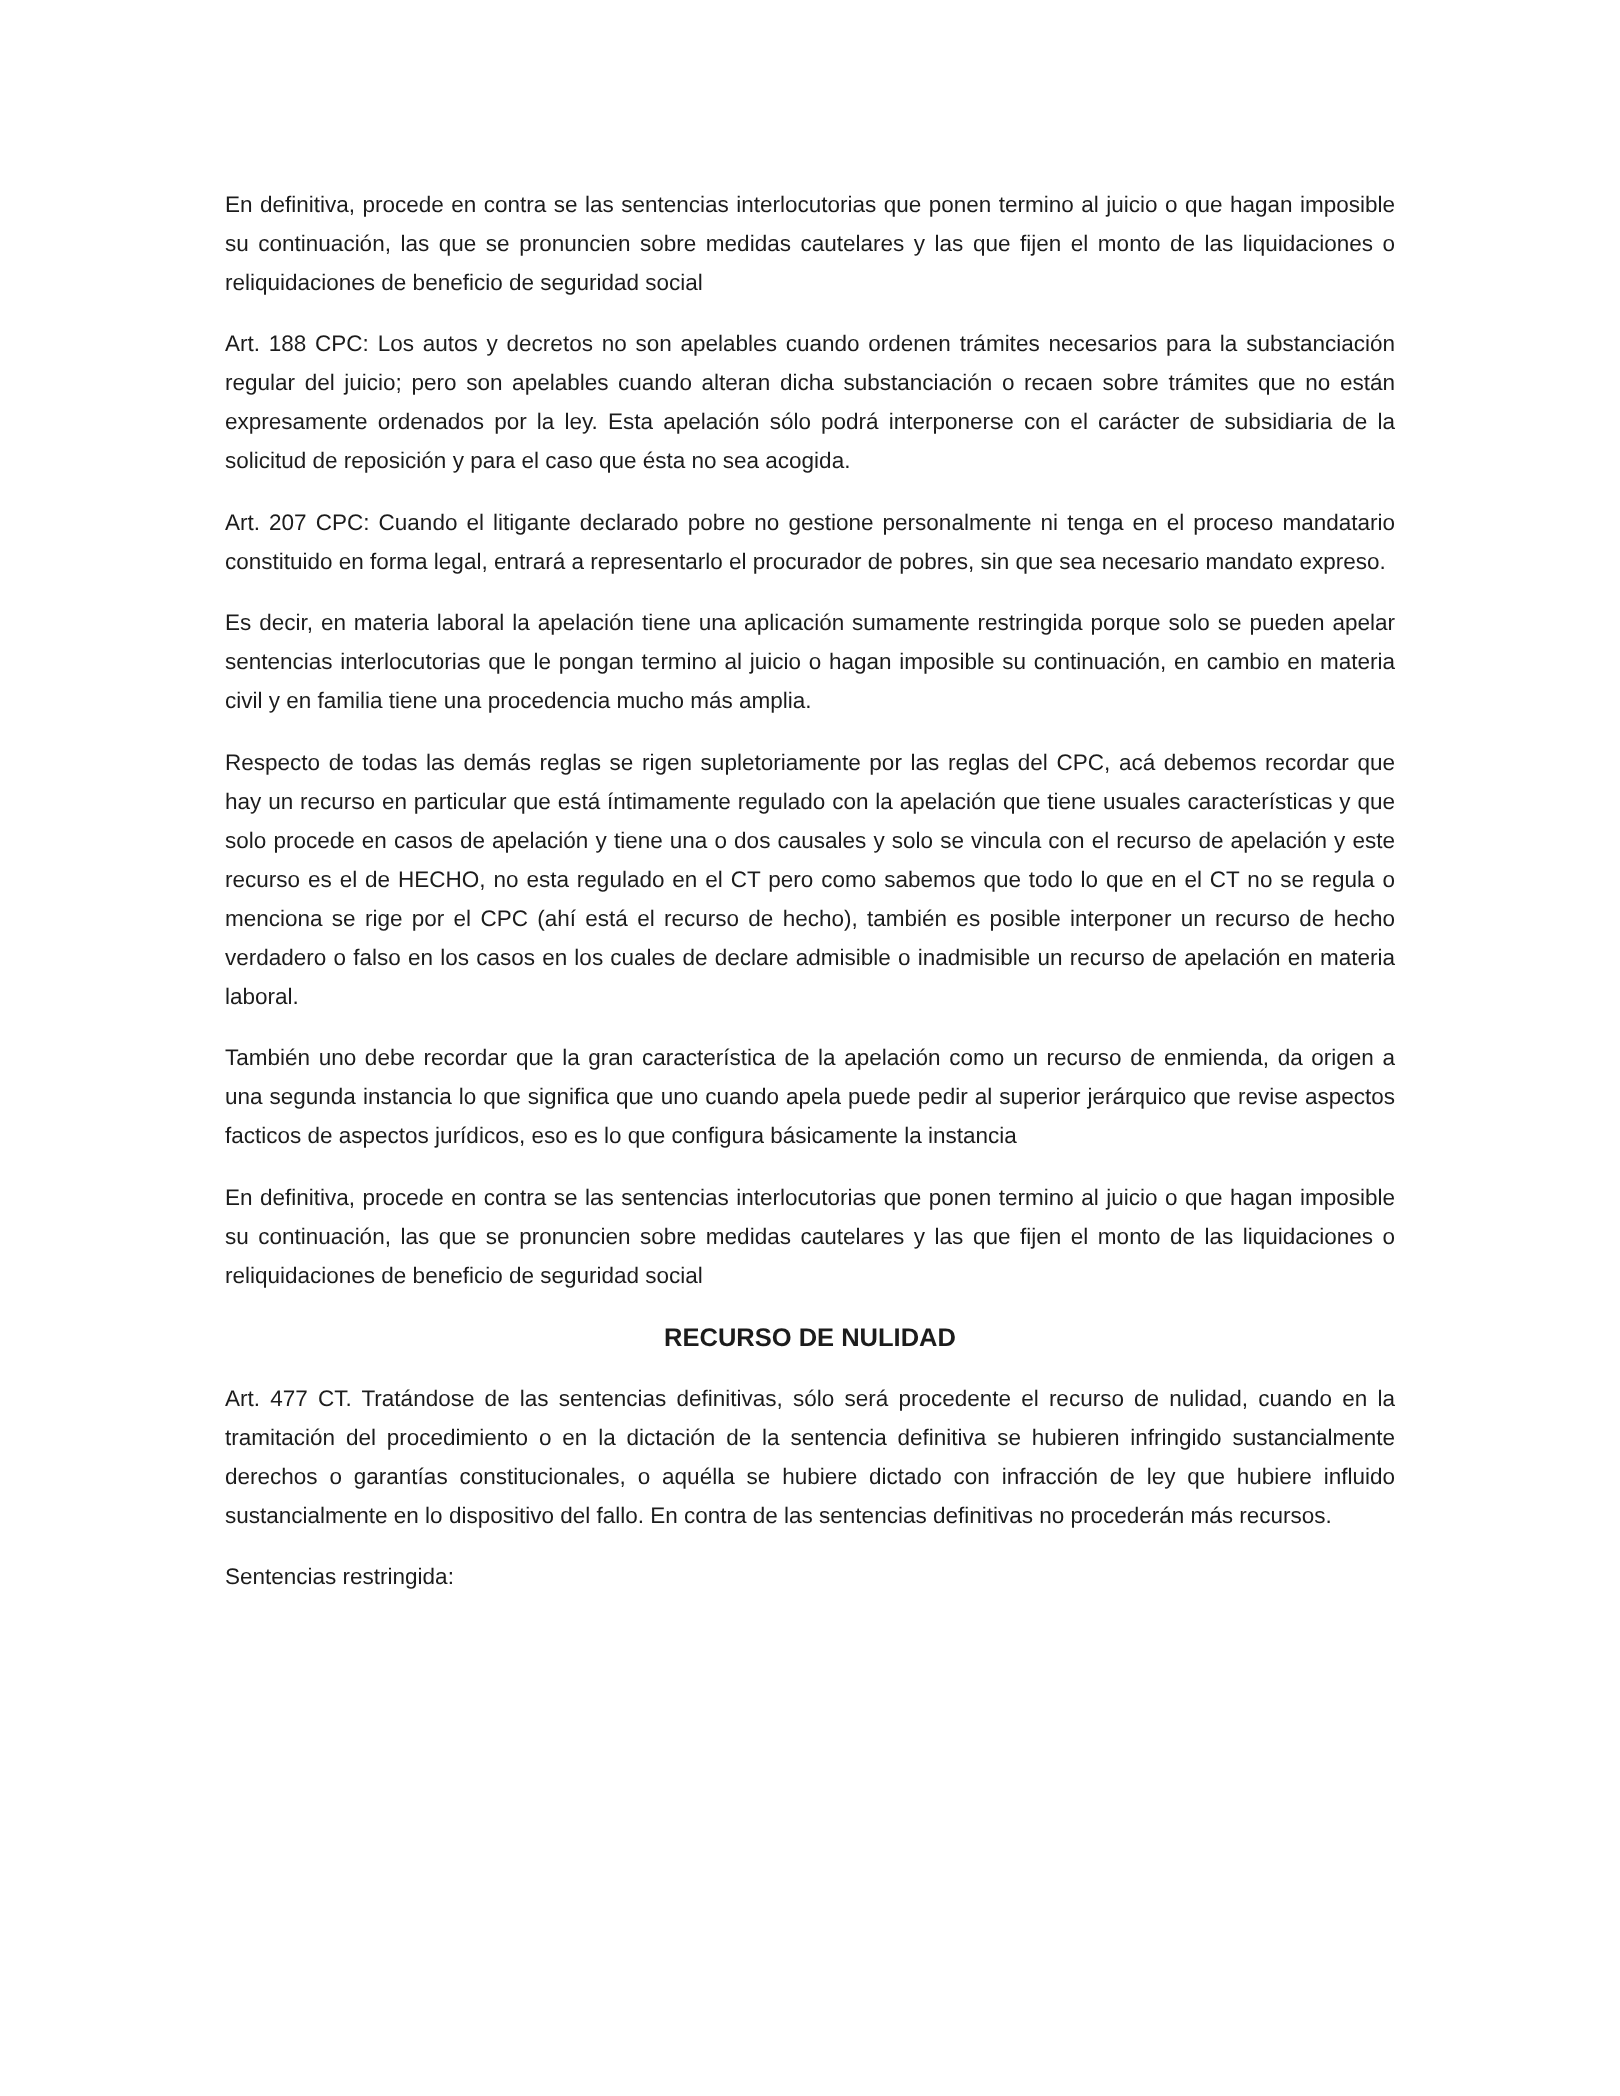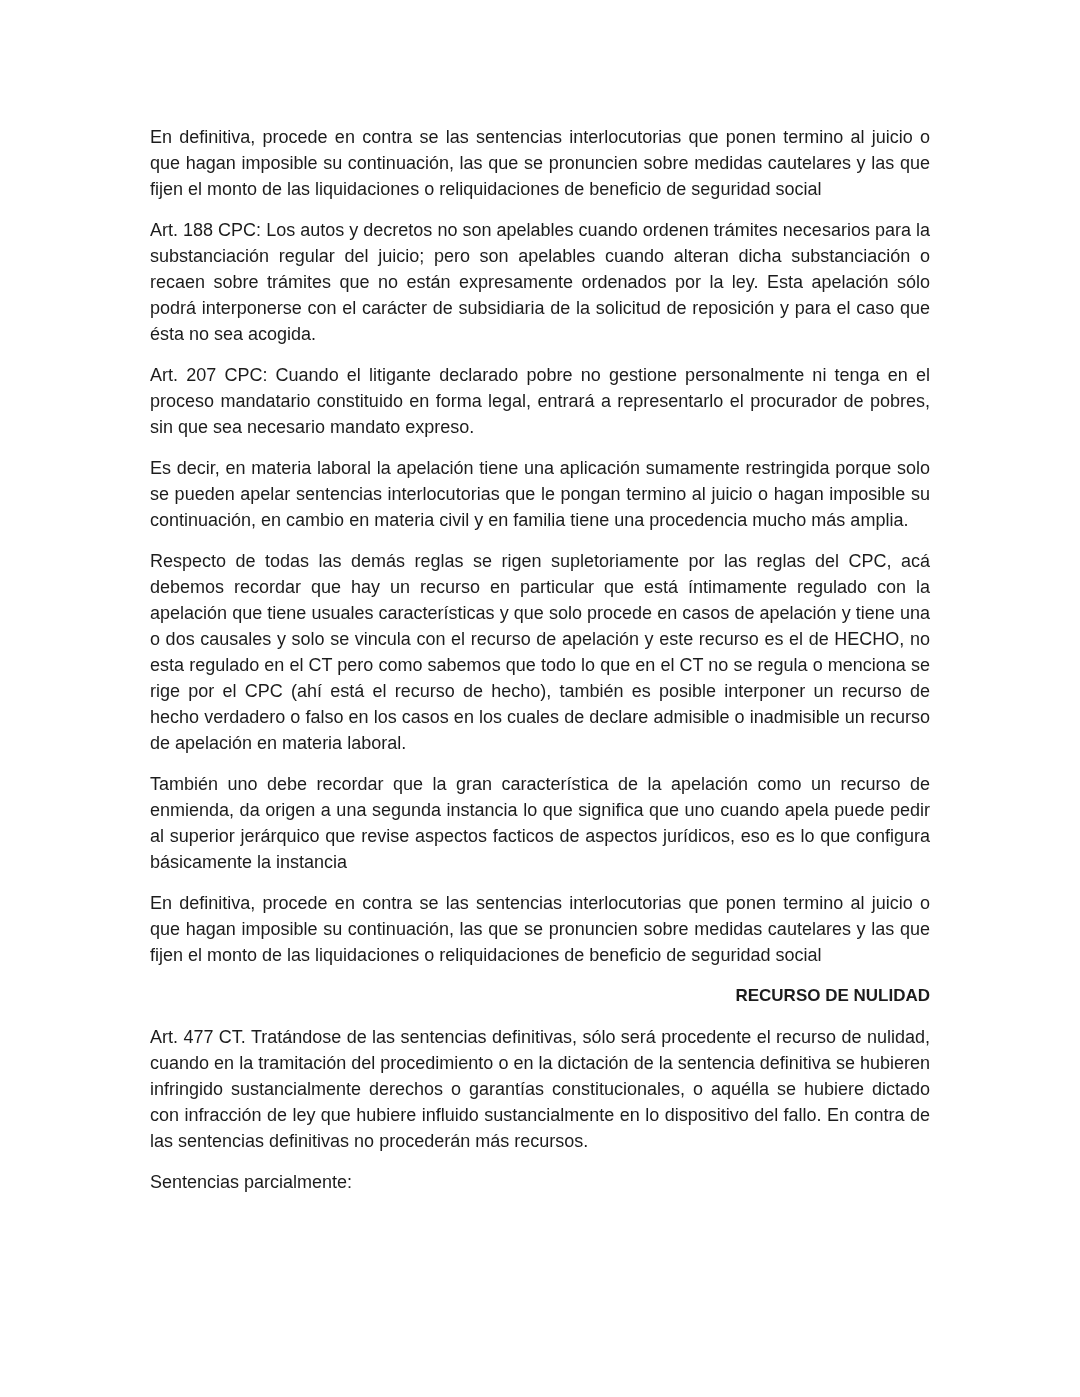--- a/index.html
+++ b/index.html
@@ -12,34 +12,34 @@
     width: 1080px;
     height: 1397px;
     background: #ffffff;
     box-sizing: border-box;
     padding: 124px 150px 0 150px;
     overflow: hidden;
     font-family: "Liberation Sans", sans-serif;
     color: #1c1c1c;
   }
   .para {
-    font-size: 18px;
+    font-size: 15px;
     line-height: 26px;
     text-align: justify;
     margin: 0 0 15px 0;
   }
   .para .lead {
     font-weight: 400;
   }
   .section-heading {
     font-size: 17px;
     line-height: 26px;
     font-weight: 700;
     margin: 0 0 15px 0;
-    text-align: right;
+    text-align: center;
   }
 </style>
 </head>
 <body>
 
 <div class="page">
 
   <p class="para"><span class="lead"></span><span>En definitiva, procede en contra se las sentencias interlocutorias que ponen termino al juicio o que hagan imposible su continuación, las que se pronuncien sobre medidas cautelares y las que fijen el monto de las liquidaciones o reliquidaciones de beneficio de seguridad social</span></p>
 
   <p class="para"><span class="lead">Art. 188 CPC:</span><span> Los autos y decretos no son apelables cuando ordenen trámites necesarios para la substanciación regular del juicio; pero son apelables cuando alteran dicha substanciación o recaen sobre trámites que no están expresamente ordenados por la ley. Esta apelación sólo podrá interponerse con el carácter de subsidiaria de la solicitud de reposición y para el caso que ésta no sea acogida.</span></p>
@@ -52,15 +52,15 @@
 
   <p class="para"><span class="lead"></span><span>También uno debe recordar que la gran característica de la apelación como un recurso de enmienda, da origen a una segunda instancia lo que significa que uno cuando apela puede pedir al superior jerárquico que revise aspectos facticos de aspectos jurídicos, eso es lo que configura básicamente la instancia</span></p>
 
   <p class="para"><span class="lead"></span><span>En definitiva, procede en contra se las sentencias interlocutorias que ponen termino al juicio o que hagan imposible su continuación, las que se pronuncien sobre medidas cautelares y las que fijen el monto de las liquidaciones o reliquidaciones de beneficio de seguridad social</span></p>
 
   <h2 class="section-heading">RECURSO DE NULIDAD</h2>
 
   <p class="para"><span class="lead">Art. 477 CT.</span><span> Tratándose de las sentencias definitivas, sólo será procedente el recurso de nulidad, cuando en la tramitación del procedimiento o en la dictación de la sentencia definitiva se hubieren infringido sustancialmente derechos o garantías constitucionales, o aquélla se hubiere dictado con infracción de ley que hubiere influido sustancialmente en lo dispositivo del fallo. En contra de las sentencias definitivas no procederán más recursos.</span></p>
 
 
-  <p class="para"><span class="lead"></span><span>Sentencias parcialmente:</span></p>
+  <p class="para"><span class="lead"></span><span>Sentencias restringida:</span></p>
 
 </div>
 
 </body></html>

